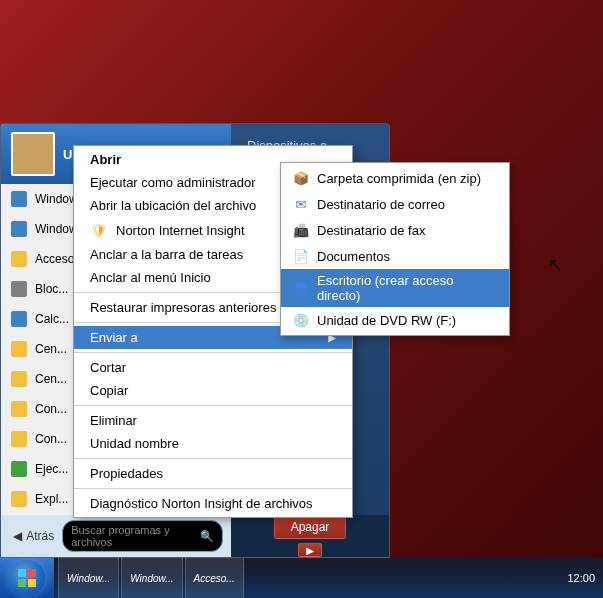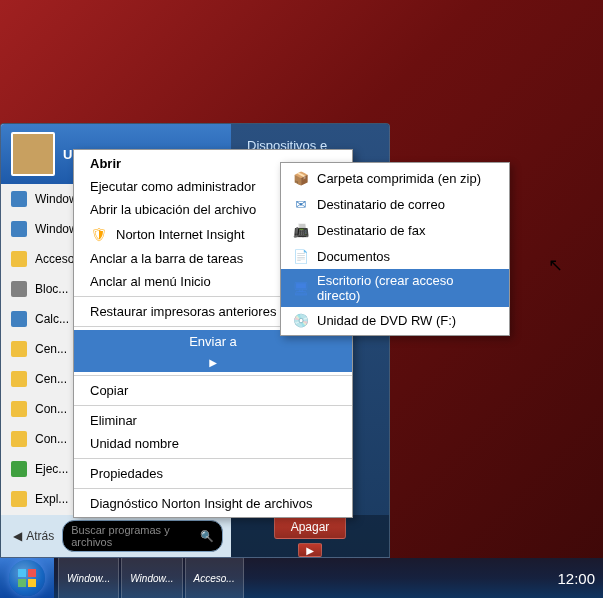--- a/index.html
+++ b/index.html
@@ -79,21 +79,21 @@
       cursor: pointer;
       font-style: italic;
     }
 
     .taskbar-right {
       display: flex;
       align-items: center;
       padding: 0 8px;
       gap: 4px;
       color: white;
-      font-size: 15px;
+      font-size: 11px;
     }
 
     
     .start-menu {
       position: absolute;
       bottom: 40px;
       left: 0;
       width: 390px;
       height: 435px;
       background: linear-gradient(to bottom, #1e3a5f 0%, #0d2b4a 100%);
@@ -267,21 +267,20 @@
       display: flex;
       align-items: center;
       justify-content: space-between;
       gap: 8px;
       position: relative;
     }
 
     .ctx-item:hover, .ctx-item.highlighted {
       background: #3c7cc8;
       color: white;
-      flex-direction: column;
     }
 
     .ctx-item .ctx-icon {
       width: 18px;
       height: 18px;
       display: flex;
       align-items: center;
       justify-content: center;
       flex-shrink: 0;
     }
@@ -502,20 +501,23 @@
     <div class="ctx-item">
       <span class="ctx-item-label">Restaurar impresoras anteriores</span>
     </div>
     <div class="ctx-separator"></div>
     <div class="ctx-item highlighted">
       <span class="ctx-item-label">Enviar a</span>
       <span class="ctx-item-arrow">▶</span>
     </div>
     <div class="ctx-separator"></div>
     <div class="ctx-item">
+      <span class="ctx-item-label">Cortar</span>
+    </div>
+    <div class="ctx-item">
       <span class="ctx-item-label">Copiar</span>
     </div>
     <div class="ctx-separator"></div>
     <div class="ctx-item">
       <span class="ctx-item-label">Eliminar</span>
     </div>
     <div class="ctx-item">
       <span class="ctx-item-label">Unidad nombre</span>
     </div>
     <div class="ctx-separator"></div>

